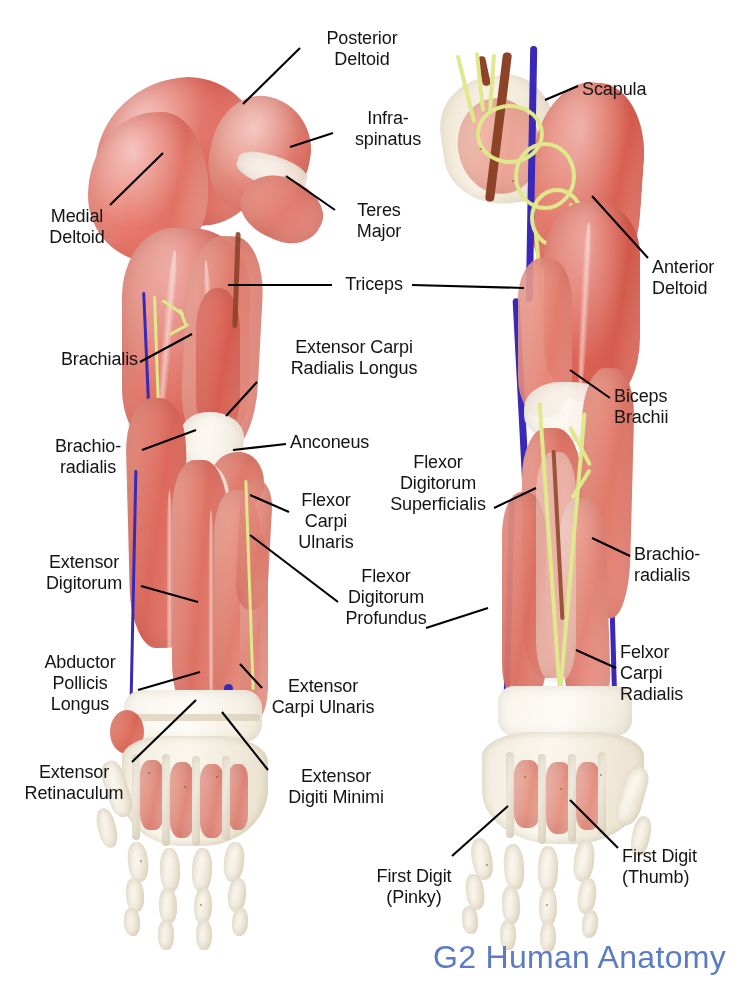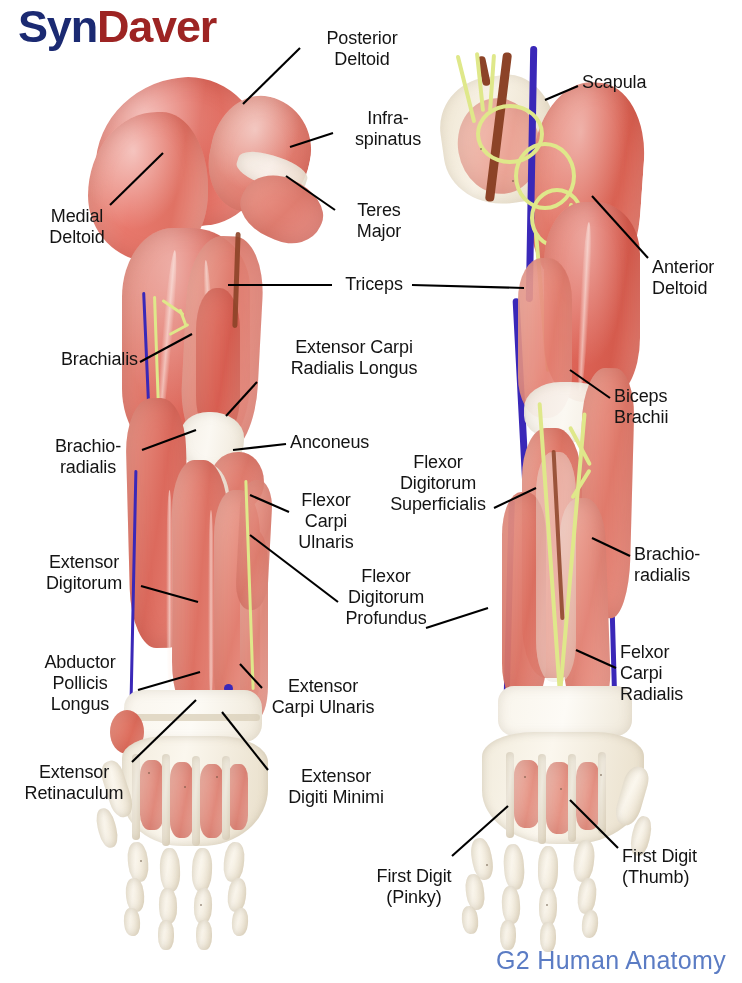--- a/index.html
+++ b/index.html
@@ -26,21 +26,21 @@
     white-space:nowrap;
     line-height:1;
   }
   .brand .syn{color:#1b2a72;}
   .brand .daver{color:#9d2423;}
 
   
   .footer-title{
     position:absolute;
     right:16px; bottom:10px;
-    font-size:25px;
+    font-size:32px;
     color:#5b7cc4;
     letter-spacing:.3px;
     white-space:nowrap;
     line-height:1;
   }
 
   
   .label{
     position:absolute;
     font-size:18px;
@@ -103,23 +103,20 @@
     position:absolute;
     width:2px;height:2px;border-radius:50%;
     background:rgba(90,70,50,.55);
   }
 </style>
 </head>
 <body>
 
 <div id="poster">
 
-  <div class="brand">
-    <span class="syn">Syn</span><span class="daver">Daver</span>
-  </div>
 
   <div id="specimens">
 
     <div class="limb" style="left:88px;top:60px;width:250px;height:850px;">
 
       <div class="muscle" style="left:6px;top:18px;width:170px;height:150px;border-radius:58% 46% 40% 52%/62% 56% 46% 40%;
                   transform:rotate(-6deg);"></div>
       <div class="muscle" style="left:0px;top:52px;width:120px;height:150px;border-radius:60% 40% 44% 56%/58% 52% 48% 46%;
                   background:radial-gradient(ellipse at 38% 26%,rgba(255,255,255,.55) 0%,rgba(255,255,255,0) 50%),
                              linear-gradient(100deg,#eda195 0%,#e8786c 40%,#e07264 70%,#f0a89c 100%);"></div>
@@ -362,21 +359,21 @@
     <line x1="132" y1="762" x2="196" y2="700"></line>
     <line x1="268" y1="770" x2="222" y2="712"></line>
     <line x1="618" y1="848" x2="570" y2="800"></line>
     <line x1="452" y1="856" x2="508" y2="806"></line>
   </svg>
 
   <div class="label c" style="left:300px;top:28px;width:124px;">Posterior
 Deltoid</div>
   <div class="label c" style="left:336px;top:108px;width:104px;">Infra-
 spinatus</div>
-  <div class="label l" style="left:582px;top:72px;width:110px;">Scapula</div>
+  <div class="label l" style="left:582px;top:79px;width:110px;">Scapula</div>
   <div class="label c" style="left:22px;top:206px;width:110px;">Medial
 Deltoid</div>
   <div class="label c" style="left:338px;top:200px;width:82px;">Teres
 Major</div>
   <div class="label l" style="left:652px;top:257px;width:90px;">Anterior
 Deltoid</div>
   <div class="label c" style="left:336px;top:274px;width:76px;">Triceps</div>
   <div class="label r" style="left:18px;top:349px;width:120px;">Brachialis</div>
   <div class="label l" style="left:614px;top:386px;width:96px;">Biceps
 Brachii</div>

